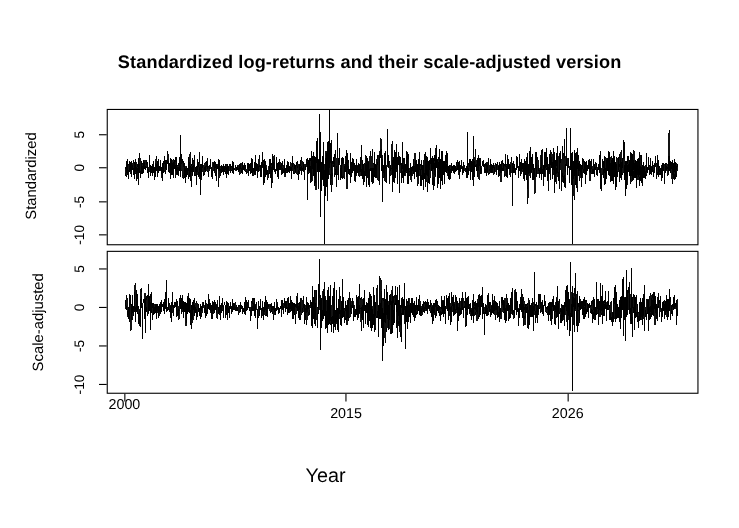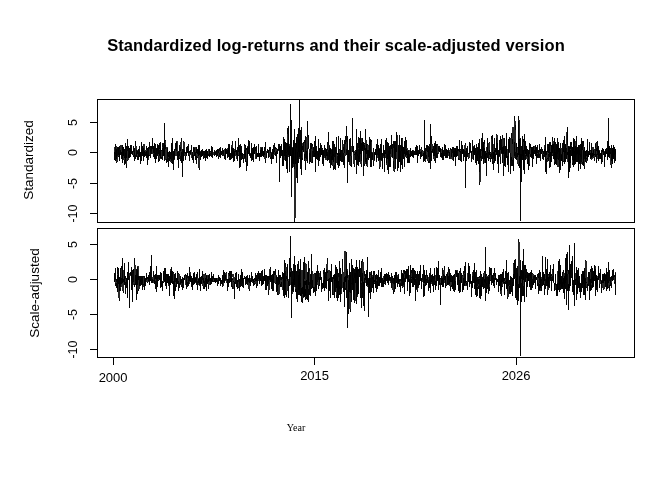--- a/index.html
+++ b/index.html
@@ -15,21 +15,21 @@
     color: #000000;
   }
   #figure {
     position: relative;
     width: 672px;
     height: 480px;
     background: #ffffff;
   }
   .plot-title {
     position: absolute;
-    top: 36px;
+    top: 48px;
     left: 0;
     width: 672px;
     text-align: center;
     font-size: 16.5px;
     font-weight: bold;
     letter-spacing: 0.1px;
     color: #000000;
     white-space: nowrap;
   }
   .axis-title-y {
@@ -52,23 +52,22 @@
     top: 285px;
     width: 130px;
     height: 16px;
   }
   .axis-title-x {
     position: absolute;
     left: 0;
     top: 422px;
     width: 592px;
     text-align: center;
-    font-size: 10px;
+    font-size: 18px;
     color: #000000;
-    font-family: Liberation Serif, serif;
   }
   .panel-box {
     position: absolute;
     border: 1.15px solid #000000;
     box-sizing: border-box;
     background: #ffffff;
     overflow: hidden;
   }
   #panel-top {
     left: 97px;
@@ -153,21 +152,21 @@
       <div class="ytick-label" style="left: 56px; top: 205.822px;">-10</div>
       <div class="ytick-mark" style="left: 90px; top: 244.274px;"></div>
       <div class="ytick-label" style="left: 56px; top: 237.274px;">5</div>
       <div class="ytick-mark" style="left: 90px; top: 279.22px;"></div>
       <div class="ytick-label" style="left: 56px; top: 272.22px;">0</div>
       <div class="ytick-mark" style="left: 90px; top: 314.167px;"></div>
       <div class="ytick-label" style="left: 56px; top: 307.167px;">-5</div>
       <div class="ytick-mark" style="left: 90px; top: 349.113px;"></div>
       <div class="ytick-label" style="left: 56px; top: 342.113px;">-10</div>
       <div class="xtick-mark" style="left: 112.62px; top: 358px;"></div>
-      <div class="xtick-label" style="left: 83.1199px; top: 370px;">2000</div>
+      <div class="xtick-label" style="left: 83.1199px; top: 360px;">2000</div>
       <div class="xtick-mark" style="left: 314.118px; top: 358px;"></div>
       <div class="xtick-label" style="left: 284.618px; top: 368px;">2015</div>
       <div class="xtick-mark" style="left: 515.616px; top: 358px;"></div>
       <div class="xtick-label" style="left: 486.116px; top: 368px;">2026</div>
     </div>
 
   <div class="axis-title-x">Year</div>
 
 </div>
 

